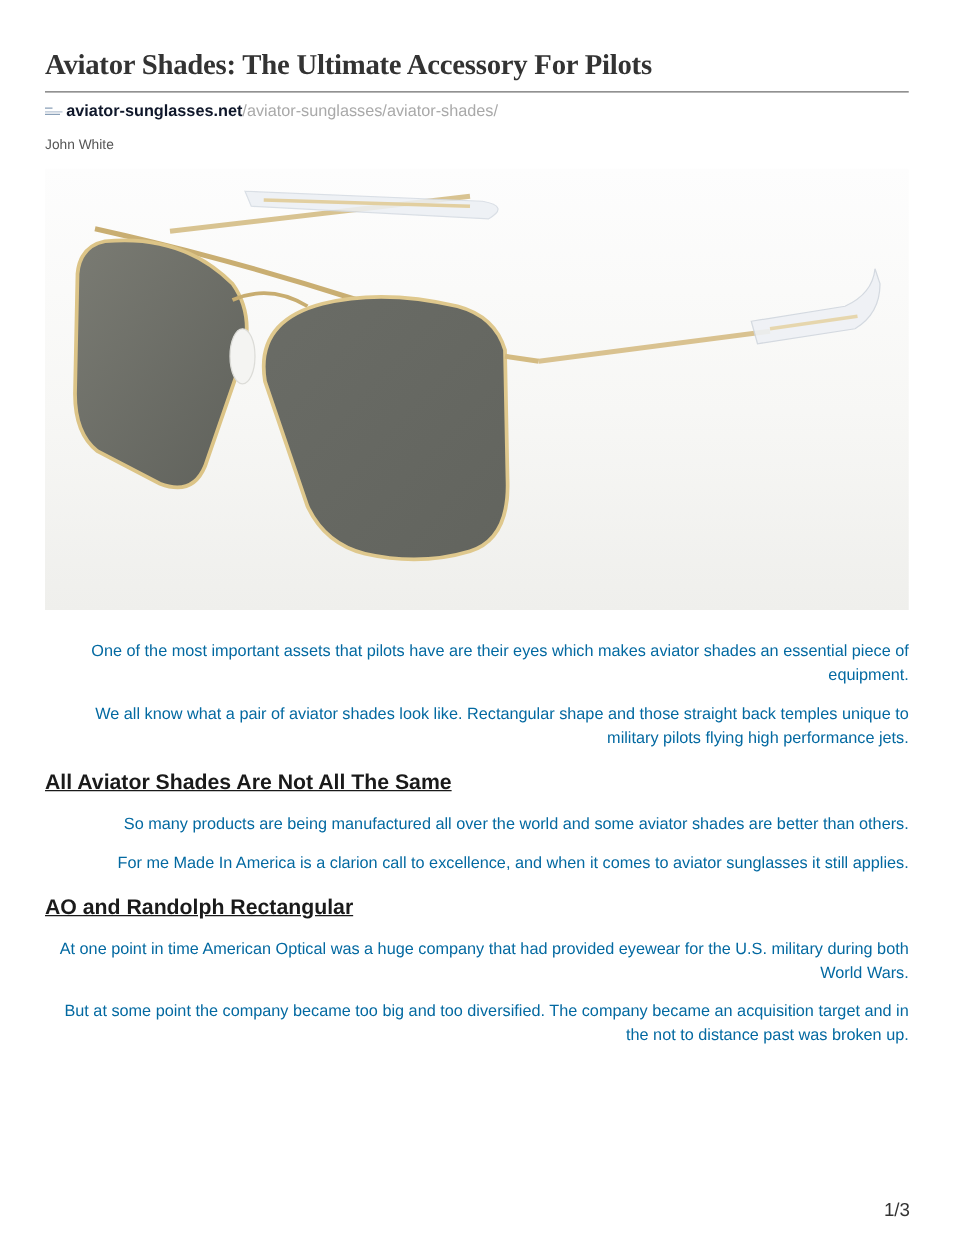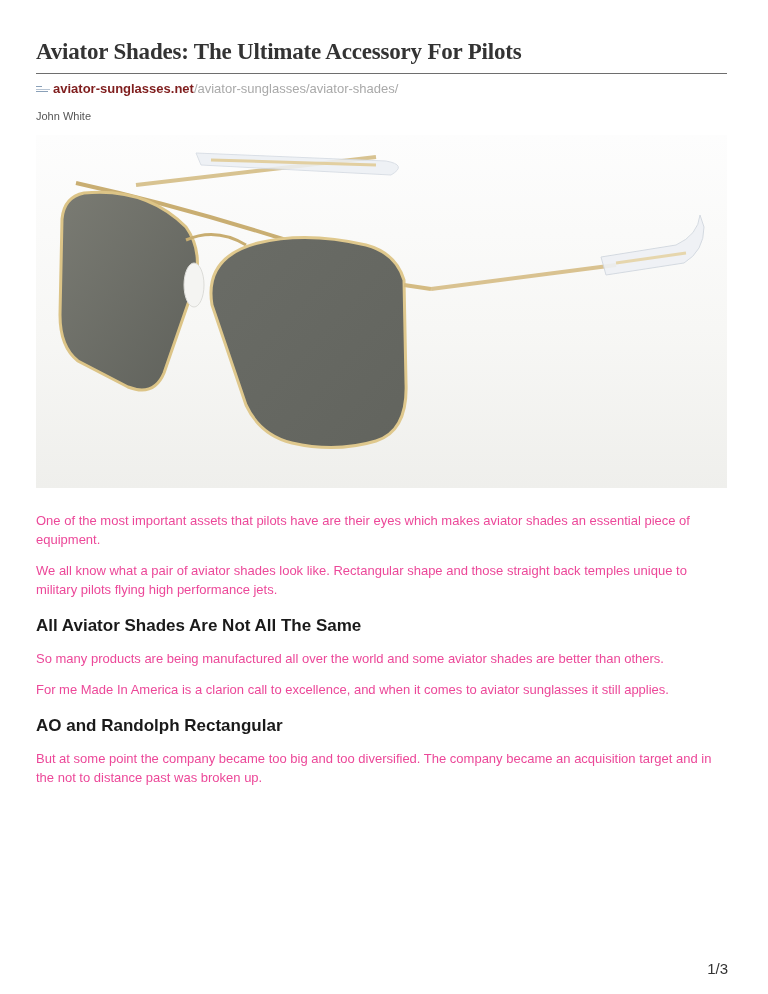--- a/index.html
+++ b/index.html
@@ -19,37 +19,37 @@
     }
     .source {
       position: absolute; left: 0; top: 81px; font-size: 13px; line-height: 16px;
       white-space: nowrap;
     }
     .favicon {
       display: inline-block; width: 14px; height: 8px; vertical-align: middle;
       margin-right: 3px; position: relative; top: -1px;
     }
     .favicon i { position: absolute; left: 0; height: 1px; background: #8aa0b8; }
-    .domain { font-weight: bold; color: #7f1d1d; }
+    .domain { font-weight: bold; color: #0f172a; }
     .path { color: #a9a9a9; text-align: center; }
     .author {
       position: absolute; left: 0; top: 110px; font-size: 11px; color: #555555;
     }
     .hero {
       position: absolute; left: 0; top: 135px; width: 691px; height: 353px;
       background: linear-gradient(180deg, #fdfdfd 0%, #f7f7f5 55%, #efefec 100%);
       overflow: hidden;
     }
     .hero svg { display: block; }
     .content { position: absolute; left: 0; top: 511px; width: 691px; }
     .content p {
-      margin: 0 0 12px 0; font-size: 13px; line-height: 19px; color: #ec4899;
+      margin: 0 0 12px 0; font-size: 13px; line-height: 19px; color: #0369a1; text-align: right;
     }
     .content h2 {
-      margin: 16px 0 12px 0; font-size: 17px; line-height: 22px; font-weight: bold; color: #1a1a1a;
+      margin: 16px 0 12px 0; font-size: 17px; line-height: 22px; font-weight: bold; color: #1a1a1a; text-decoration: underline;
     }
     .pagenum {
       position: absolute; right: 40px; top: 960px; font-size: 15px; color: #333333;
     }
   </style>
 </head>
 <body>
 
 <div class="page">
   <h1 class="title">Aviator Shades: The Ultimate Accessory For Pilots</h1>
@@ -102,17 +102,18 @@
 
   <div class="content">
     <p>One of the most important assets that pilots have are their eyes which makes aviator shades an essential piece of equipment.</p>
     <p>We all know what a pair of aviator shades look like. Rectangular shape and those straight back temples unique to military pilots flying high performance jets.</p>
 
     <h2>All Aviator Shades Are Not All The Same</h2>
     <p>So many products are being manufactured all over the world and some aviator shades are better than others.</p>
     <p>For me Made In America is a clarion call to excellence, and when it comes to aviator sunglasses it still applies.</p>
 
     <h2>AO and Randolph Rectangular</h2>
+    <p>At one point in time American Optical was a huge company that had provided eyewear for the U.S. military during both World Wars.</p>
     <p>But at some point the company became too big and too diversified. The company became an acquisition target and in the not to distance past was broken up.</p>
   </div>
 </div>
 
 <div class="pagenum">1/3</div>
 
 </body></html>

